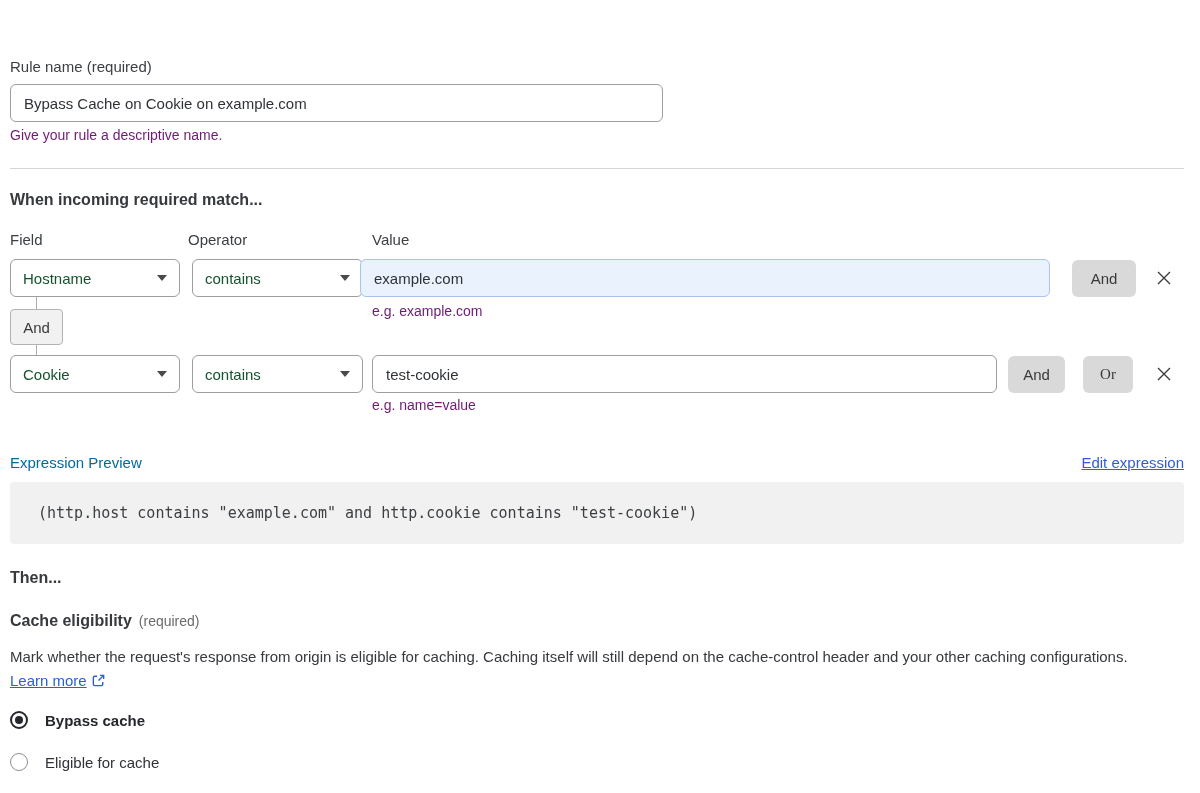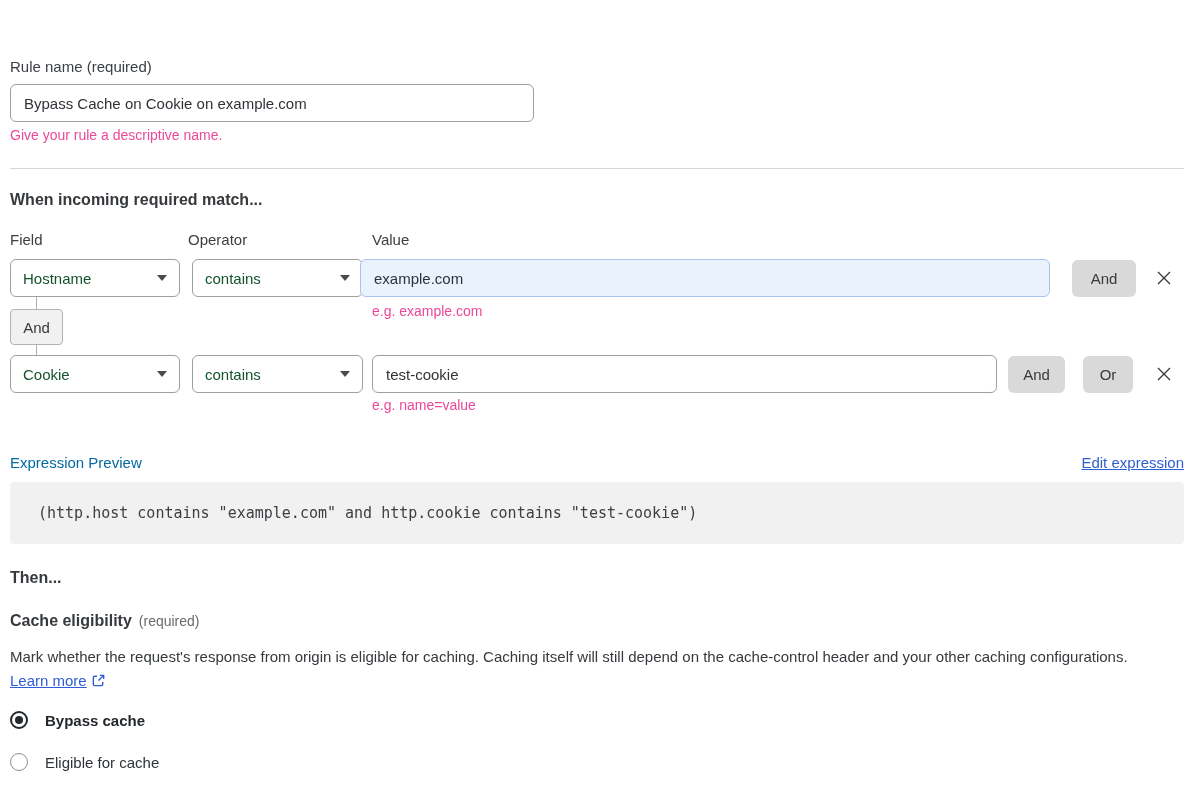--- a/index.html
+++ b/index.html
@@ -11,22 +11,22 @@
 
   .page-title { left: 10px; top: 8px; font-size: 20px; font-weight: 700; color: #24282c; letter-spacing: .1px; }
 
   .field-label { font-size: 15px; color: #3c4044; }
   .rule-label { left: 10px; top: 58px; }
   .text-input {
     height: 38px; border: 1px solid #9e9e9e; border-radius: 6px;
     padding: 0 13px; font-family: "Liberation Sans", sans-serif;
     font-size: 15px; color: #2f3338; background: #fff; outline: none;
   }
-  .rule-input { left: 10px; top: 84px; width: 524px; }
-  .helper { font-size: 14px; color: #ec4899; }
+  .rule-input { left: 10px; top: 84px; width: 653px; }
+  .helper { font-size: 14px; color: #701a75; }
   .rule-helper { left: 10px; top: 127px; }
 
   .divider { left: 10px; top: 168px; width: 1174px; height: 1px; background: #d6d6d6; }
 
   .section-heading { font-size: 16px; font-weight: 700; color: #36393d; }
   .match-heading { left: 10px; top: 191px; }
 
   .col-field    { left: 10px;  top: 231px; }
   .col-operator { left: 188px; top: 231px; }
   .col-value    { left: 372px; top: 231px; }
@@ -47,21 +47,21 @@
   .sel-op2    { left: 192px; top: 355px; width: 171px; }
   .val2       { left: 372px; top: 355px; width: 625px; }
 
   .gray-btn {
     height: 37px; background: #d9d9d9; border: none; border-radius: 6px;
     font-family: "Liberation Sans", sans-serif; font-size: 15px; color: #37393c;
     cursor: pointer; text-align: center;
   }
   .and1 { left: 1072px; top: 260px; width: 64px; }
   .and2 { left: 1008px; top: 356px; width: 57px; }
-  .or2  { left: 1083px; top: 356px; width: 50px; }
+  .or2  { left: 1083px; top: 356px; width: 50px; font-family: Liberation Serif, serif; }
 
   .x-btn { width: 24px; height: 24px; background: none; border: none; cursor: pointer; padding: 0; }
   .x1 { left: 1152px; top: 267px; }
   .x2 { left: 1152px; top: 363px; }
 
   .connector-line { left: 36px; top: 297px; width: 1px; height: 59px; background: #aeaeae; }
   .chip-and {
     left: 10px; top: 309px; width: 53px; height: 36px;
     background: #f1f1f1; border: 1px solid #b3b3b3; border-radius: 4px;
     display: flex; align-items: center; justify-content: center;

